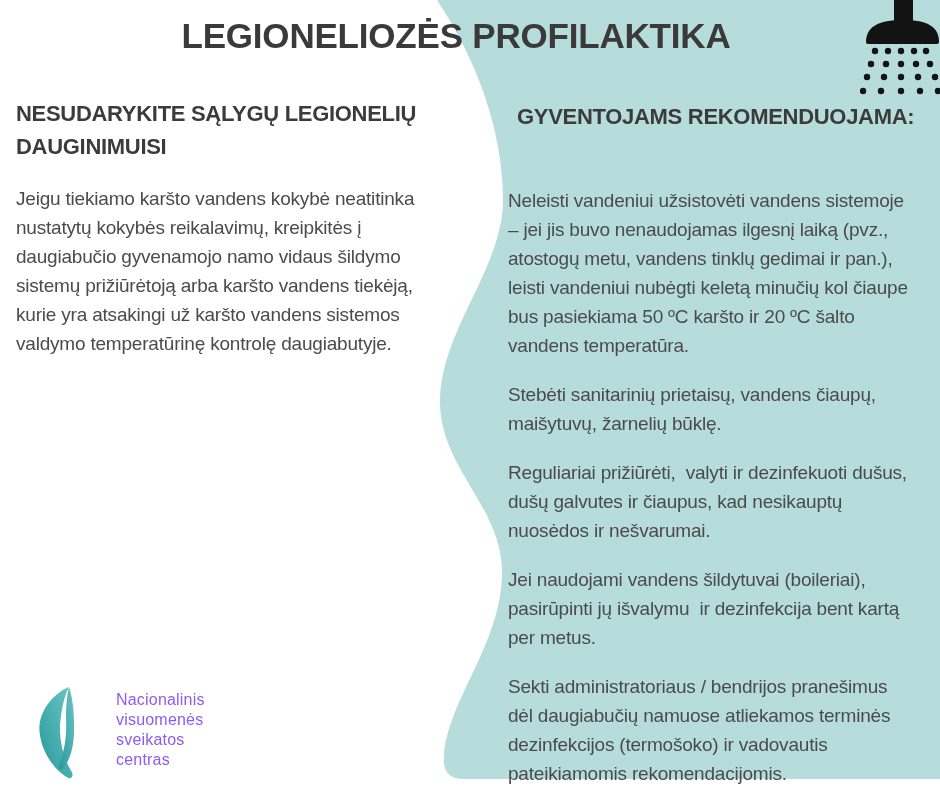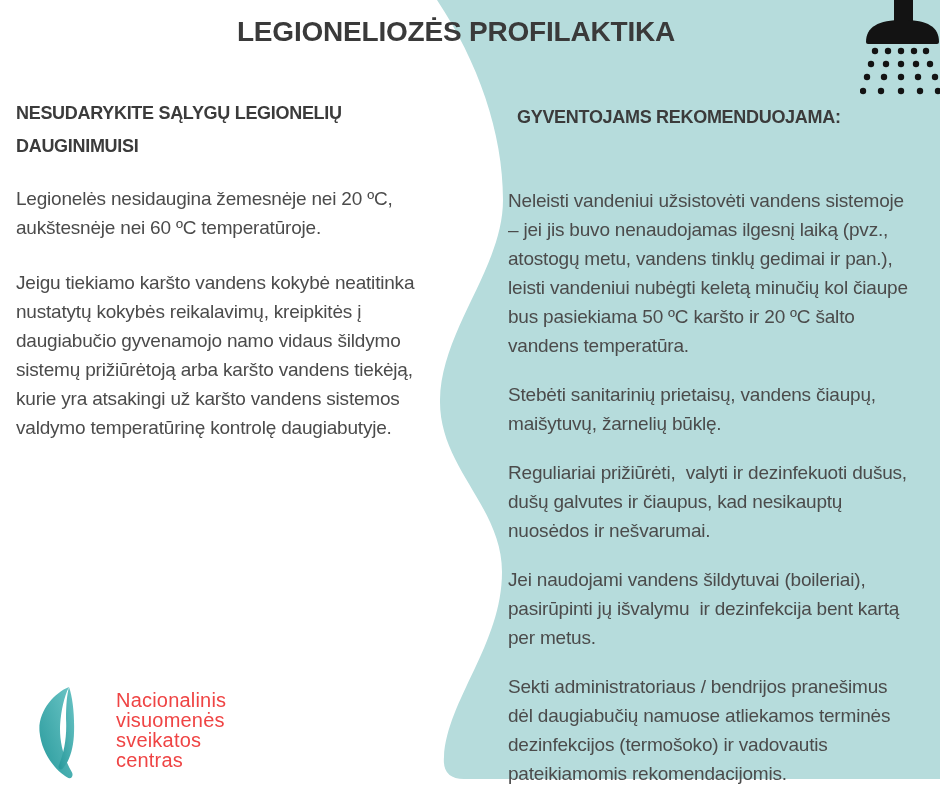--- a/index.html
+++ b/index.html
@@ -3,43 +3,43 @@
 <meta charset="utf-8">
 <style>
   html,body{margin:0;padding:0;background:#ffffff;}
   body{width:940px;height:788px;overflow:hidden;position:relative;
        font-family:"Liberation Sans","DejaVu Sans",sans-serif;}
   .poster{position:absolute;inset:0;width:940px;height:788px;}
 
   .teal-bg{position:absolute;left:0;top:0;width:940px;height:788px;z-index:0;}
 
   .title{position:absolute;left:0;top:16px;width:912px;margin:0;z-index:2;
-         text-align:center;font-size:28px;font-weight:700;color:#3a3a3a;
+         text-align:center;font-size:35px;font-weight:700;color:#3a3a3a;
          letter-spacing:-0.2px;}
 
   .shower{position:absolute;right:0;top:0;width:80px;height:100px;z-index:2;}
 
   .col{position:absolute;z-index:2;color:#4b4b4b;font-size:19px;line-height:29px;
        letter-spacing:-0.2px;}
-  .col h2{font-size:18px;font-weight:700;color:#3b3b3b;letter-spacing:-0.3px;}
+  .col h2{font-size:22px;font-weight:700;color:#3b3b3b;letter-spacing:-0.3px;}
   .col p,.col h2{white-space:pre;margin:0;}
 
   .col-left{left:16px;top:97px;width:456px;}
   .col-left h2{line-height:33px;margin:0 0 21px 0;}
   .col-left p{margin:0 0 26px 0;}
 
   .col-right{left:508px;top:104px;width:436px;}
   .col-right h2{line-height:26px;margin:0 0 56px 9px;}
   .col-right p{margin:0 0 20px 0;}
 
   .logo{position:absolute;left:30px;top:680px;z-index:2;width:260px;height:106px;}
   .logo-mark{position:absolute;left:0;top:2px;width:76px;height:102px;}
   .logo-text{position:absolute;left:86px;top:10px;margin:0;white-space:pre;
-             font-size:20px;line-height:20px;letter-spacing:0.2px;
-             color:#ef4444;font-weight:400;}
+             font-size:16px;line-height:20px;letter-spacing:0.2px;
+             color:#8b5cf6;font-weight:400;}
 </style>
 </head>
 <body>
 
 <div class="poster">
 
   <svg class="teal-bg" viewBox="0 0 940 788" preserveAspectRatio="none" aria-hidden="true">
     <path d="M437 0
              C478 62 503 132 503 200
              C503 268 441 330 440 400
@@ -74,22 +74,20 @@
         <circle cx="21" cy="91" r="3.2"></circle>
         <circle cx="41" cy="91" r="3.2"></circle>
         <circle cx="60" cy="91" r="3.2"></circle>
         <circle cx="78" cy="91" r="3.2"></circle>
     </g>
   </svg>
 
   <section class="col col-left">
     <h2>NESUDARYKITE SĄLYGŲ LEGIONELIŲ
 DAUGINIMUISI</h2>
-    <p>Legionelės nesidaugina žemesnėje nei 20 ºC,
-aukštesnėje nei 60 ºC temperatūroje.</p>
     <p>Jeigu tiekiamo karšto vandens kokybė neatitinka
 nustatytų kokybės reikalavimų, kreipkitės į
 daugiabučio gyvenamojo namo vidaus šildymo
 sistemų prižiūrėtoją arba karšto vandens tiekėją,
 kurie yra atsakingi už karšto vandens sistemos
 valdymo temperatūrinę kontrolę daugiabutyje.</p>
   </section>
 
   <section class="col col-right">
     <h2>GYVENTOJAMS REKOMENDUOJAMA:</h2>

